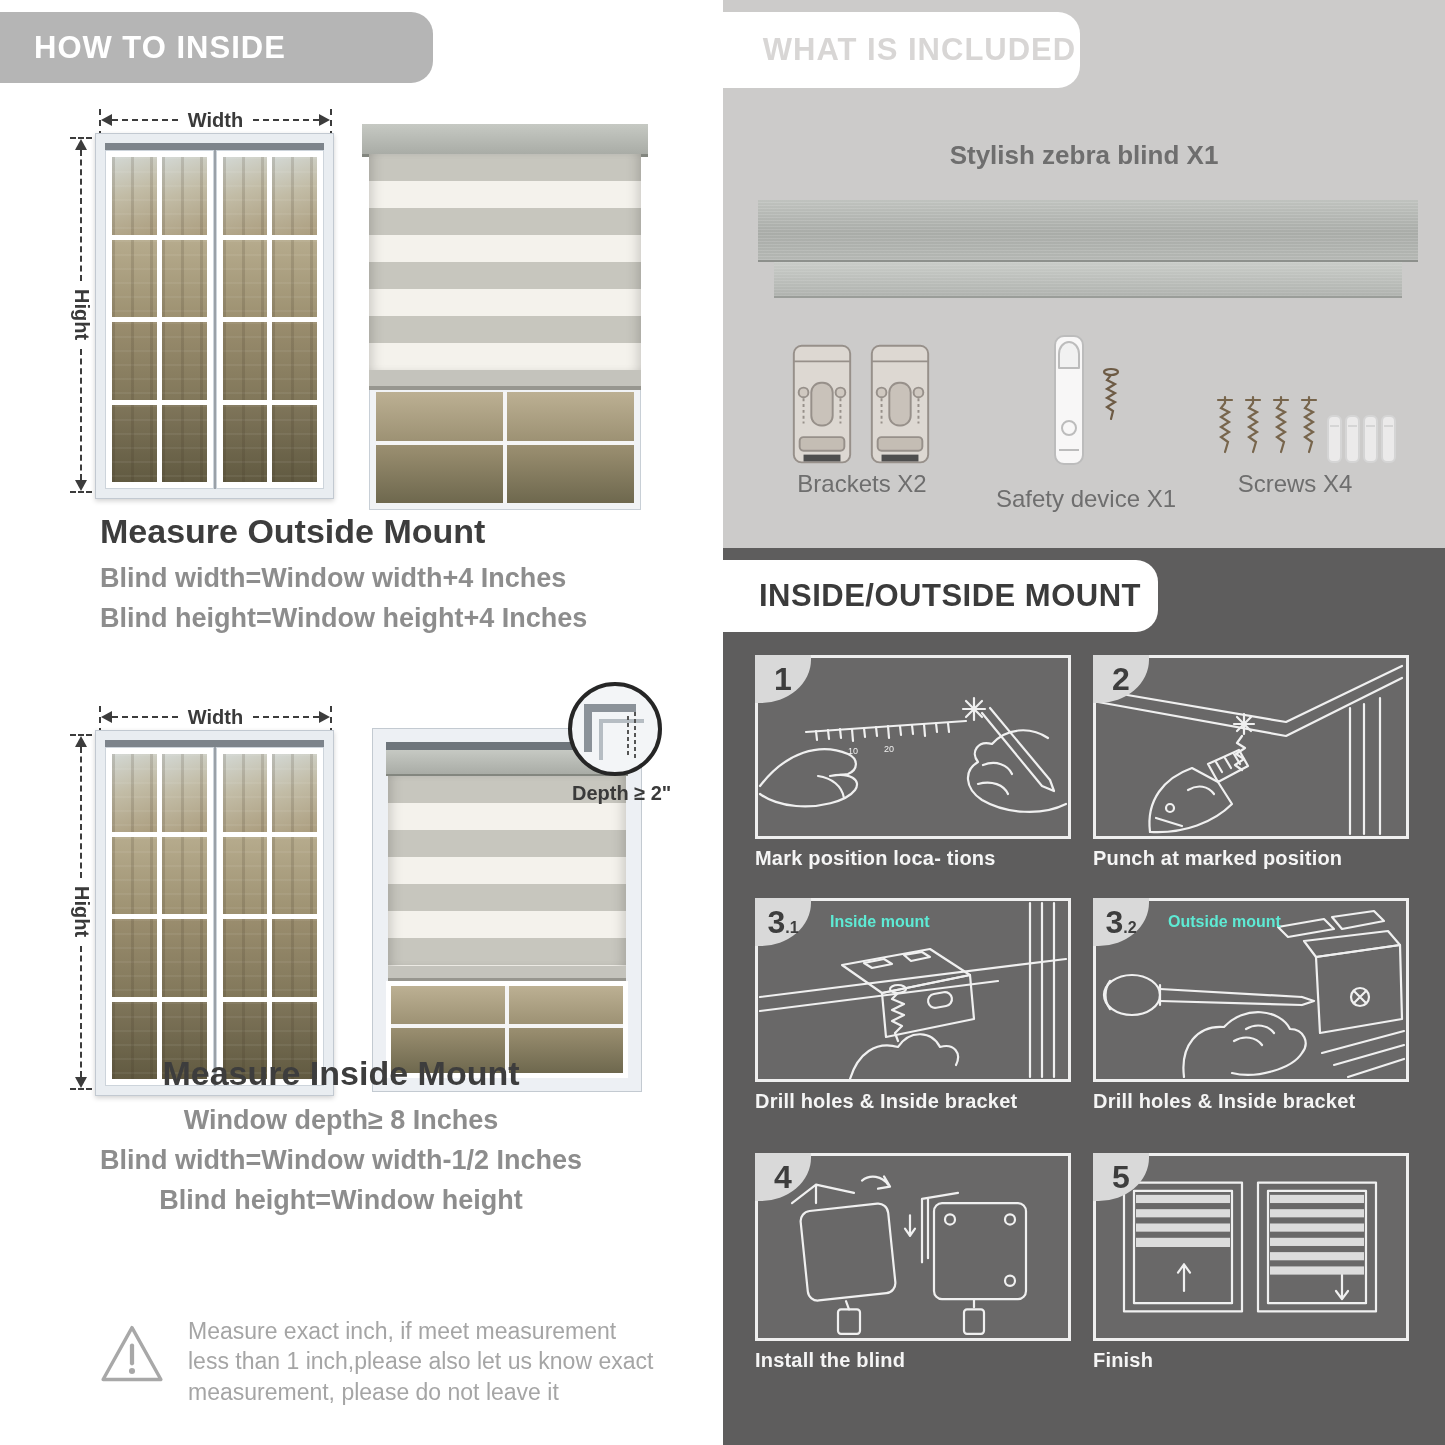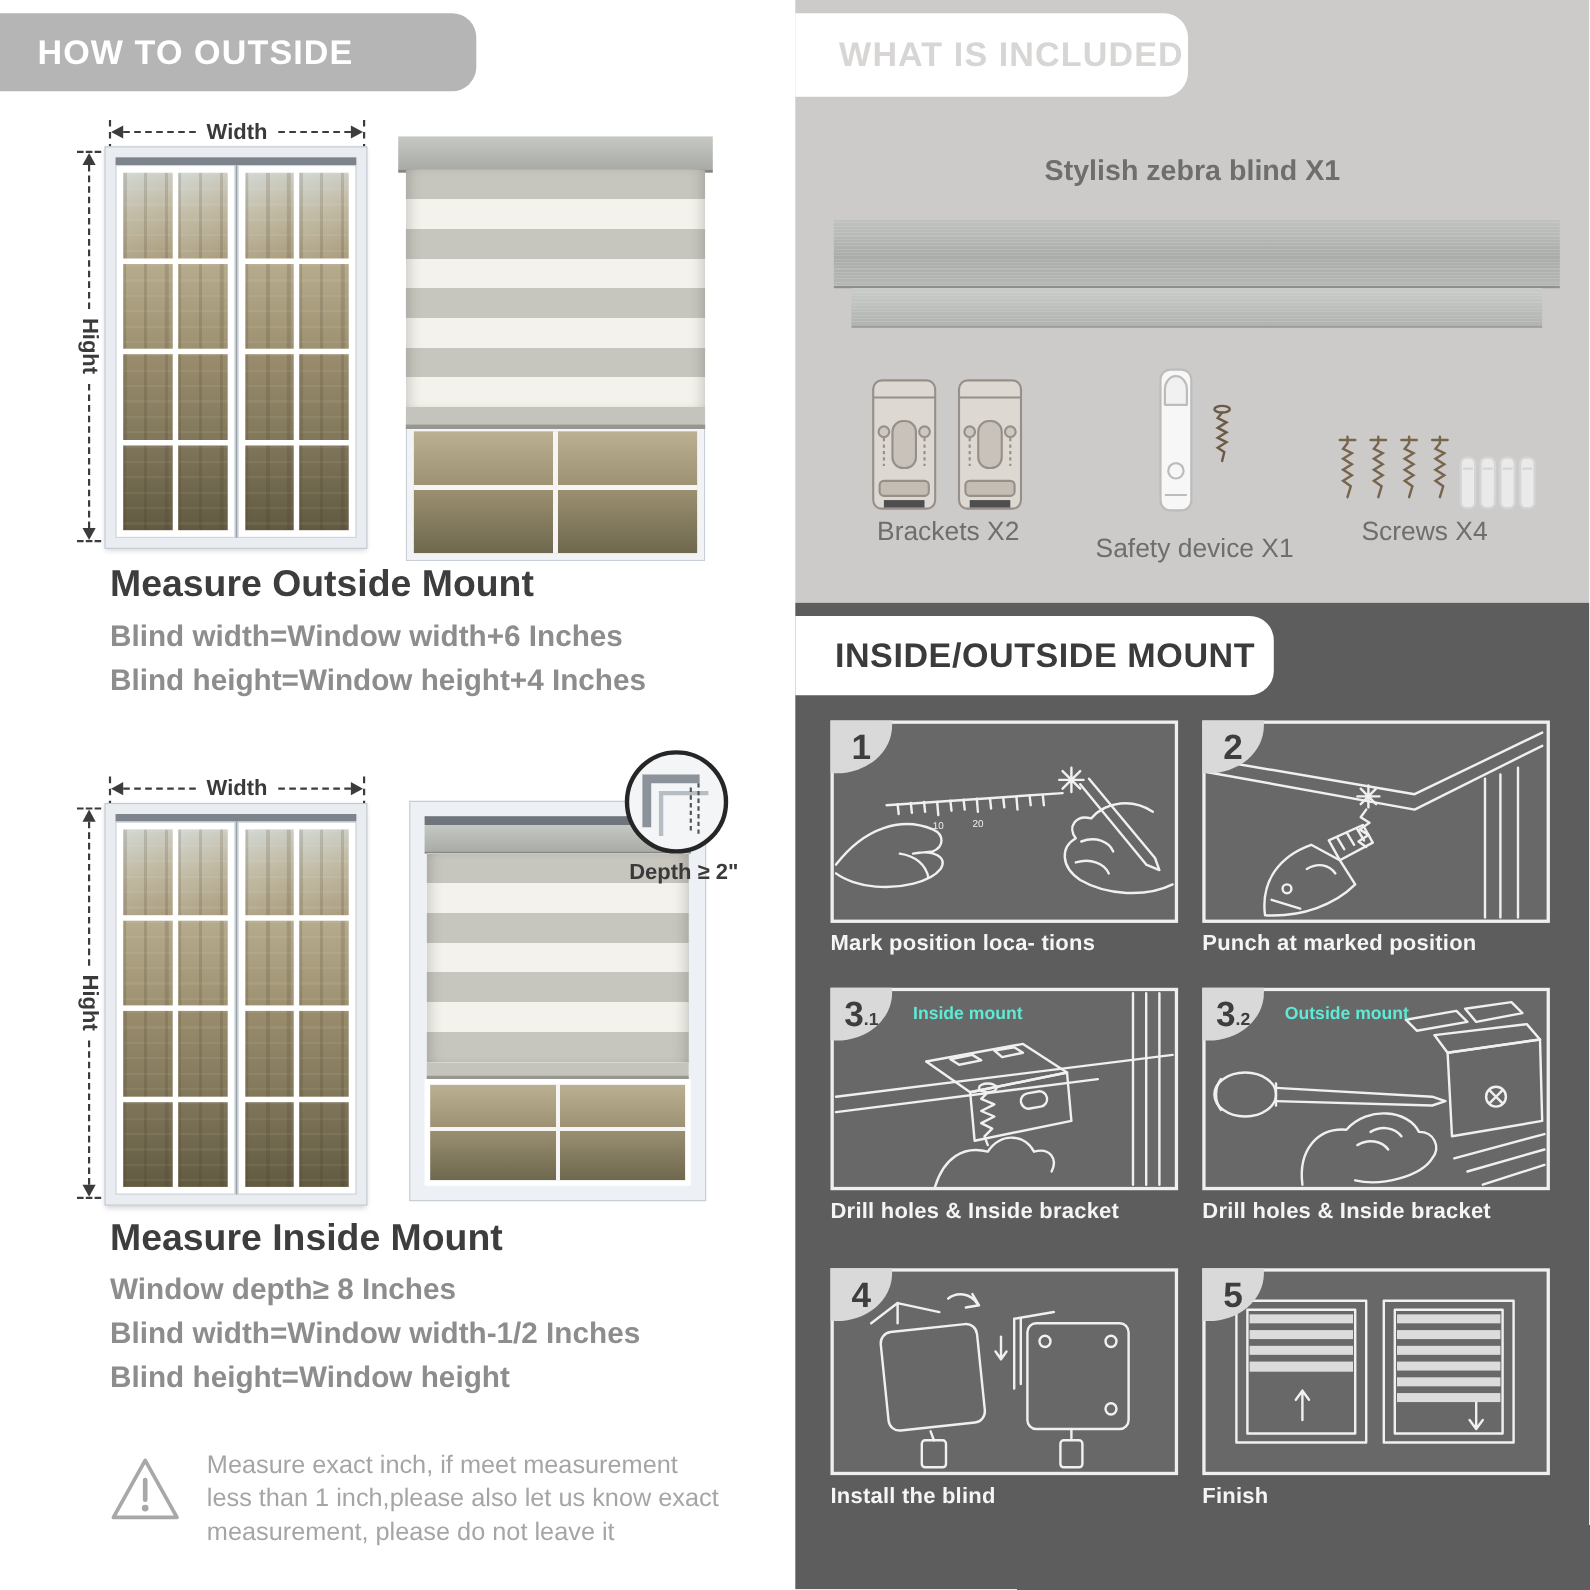--- a/index.html
+++ b/index.html
@@ -85,21 +85,21 @@
   .step-caption{position:absolute;width:330px;font-size:20px;font-weight:bold;color:#f5f5f5;letter-spacing:0.2px;}
 
   .mag{position:absolute;left:196px;top:-46px;width:86px;height:86px;border-radius:50%;border:4px solid #262626;
        background:#f3f5f7;overflow:hidden;z-index:3;}
 </style>
 </head>
 <body>
 
 <div class="canvas">
 
-  <div class="abs hdr-left">HOW TO OUTSIDE</div>
+  <div class="abs hdr-left">HOW TO INSIDE</div>
 
   <div class="hmeasure" style="left:99px;top:105px;width:233px;">
     <span class="hm-tick"></span>
     <span class="hm-arrow left"></span>
     <span class="hm-seg"></span>
     <span class="hm-label">Width</span>
     <span class="hm-seg"></span>
     <span class="hm-arrow right"></span>
     <span class="hm-tick"></span>
   </div>
@@ -144,21 +144,21 @@
 
   <div class="abs" style="left:362px;top:120px;width:286px;height:377px;">
     <div class="abs photo-window" style="left:8px;right:8px;top:266px;height:111px;border:6px solid #f1f3f5;outline:1px solid #c8cfd6;"></div>
     <div class="abs cassette" style="left:0;right:0;top:4px;height:30px;"></div>
     <div class="abs zebra" style="left:7px;right:7px;top:34px;height:216px;"></div>
     <div class="abs rail" style="left:7px;right:7px;top:250px;height:16px;"></div>
   </div>
 
   <div class="abs" style="left:100px;top:512px;">
     <div class="m-head">Measure Outside Mount</div>
-    <div class="m-line">Blind width=Window width+6 Inches</div>
+    <div class="m-line">Blind width=Window width+4 Inches</div>
     <div class="m-line">Blind height=Window height+4 Inches</div>
   </div>
 
   <div class="hmeasure" style="left:99px;top:702px;width:233px;">
     <span class="hm-tick"></span>
     <span class="hm-arrow left"></span>
     <span class="hm-seg"></span>
     <span class="hm-label">Width</span>
     <span class="hm-seg"></span>
     <span class="hm-arrow right"></span>
@@ -217,21 +217,21 @@
           <path d="M16,66 V22 H64" stroke="#8b9299" stroke-width="8"></path>
           <path d="M29,74 V35 H72" stroke="#b6bdc3" stroke-width="4"></path>
           <path d="M56,30 V72" stroke="#555" stroke-width="2" stroke-dasharray="4 3"></path>
           <path d="M63,26 V72" stroke="#555" stroke-width="2" stroke-dasharray="4 3"></path>
         </g>
       </svg>
     </div>
     <div class="abs depth-label" style="left:200px;top:54px;width:120px;">Depth ≥ 2"</div>
   </div>
 
-  <div class="abs" style="left:100px;top:1106px;">
+  <div class="abs" style="left:100px;top:1054px;text-align:center;">
     <div class="m-head">Measure Inside Mount</div>
     <div class="m-line">Window depth≥ 8 Inches</div>
     <div class="m-line">Blind width=Window width-1/2 Inches</div>
     <div class="m-line">Blind height=Window height</div>
   </div>
 
   <div class="abs" style="left:98px;top:1316px;display:flex;align-items:flex-start;">
     <svg width="68" height="76" viewBox="0 0 80 76">
       <path d="M40,7 L74,68 L6,68 Z" fill="none" stroke="#a8a8a8" stroke-width="4" stroke-linejoin="round"></path>
       <path d="M40,28 L40,49" stroke="#a8a8a8" stroke-width="5" stroke-linecap="round"></path>

